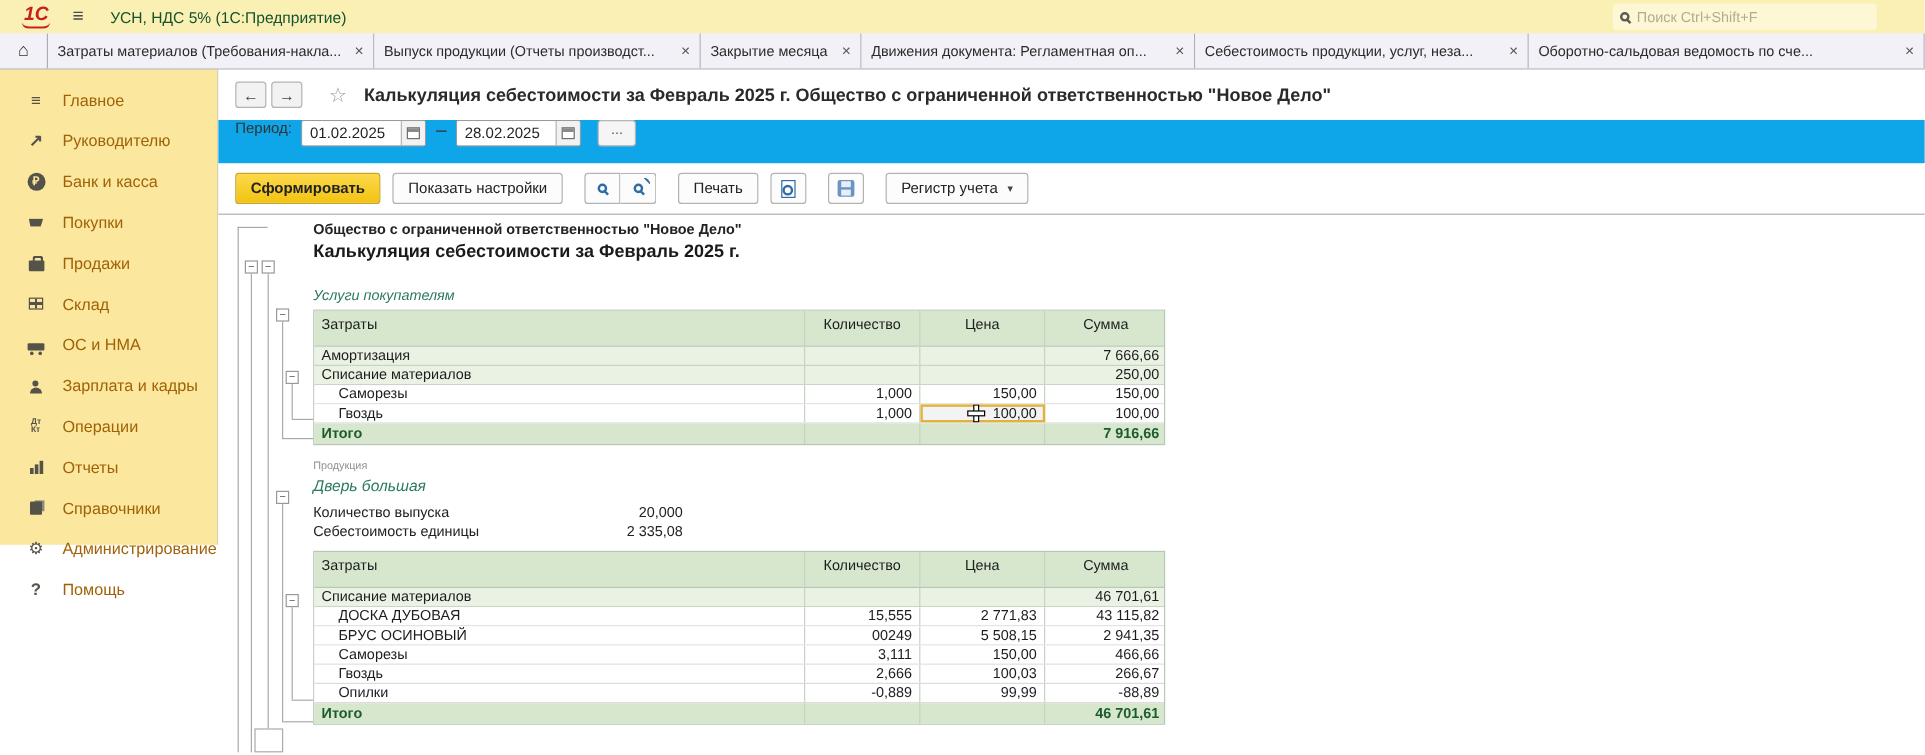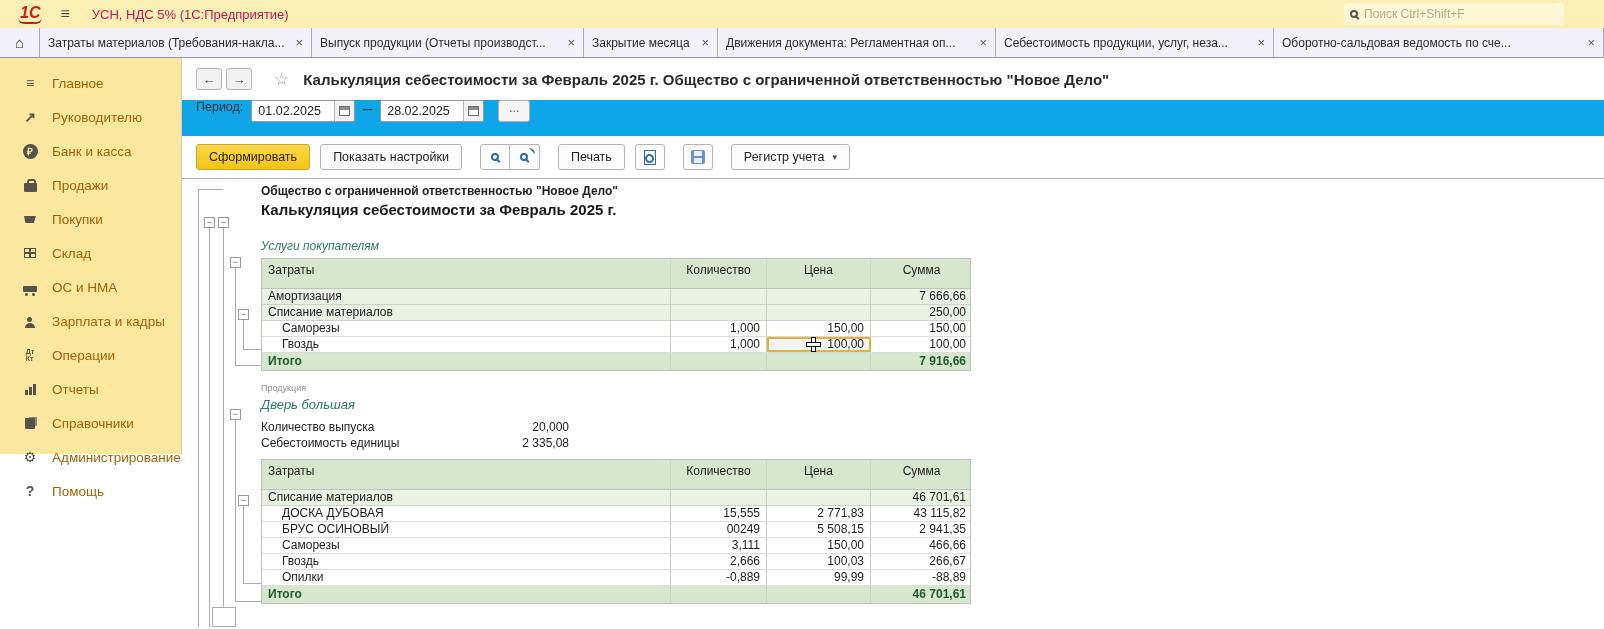--- a/index.html
+++ b/index.html
@@ -6,21 +6,21 @@
   html,body { width:1604px; height:629px; overflow:hidden;
     font-family:"Liberation Sans", sans-serif; background:#fff; }
   #screen { position:relative; width:1604px; height:454px; }
 
   
   .topbar { position:absolute; left:0; top:0; width:100%; height:28px;
     background:#fbf0b4; display:flex; align-items:center; padding:0 10px; }
   .logo1c { font-weight:bold; font-style:italic; color:#c8201f; font-size:16px;
     border-bottom:2px solid #c8201f; border-radius:0 0 6px 6px; padding:0 2px; margin-left:8px; }
   .burger { font-size:16px; color:#4b4b4b; margin-left:18px; }
-  .apptitle { font-size:13px; color:#be185d; margin-left:22px;text-align:right; }
+  .apptitle { font-size:13px; color:#14532d; margin-left:22px;text-align:right; }
   .gsearch { position:absolute; right:40px; top:3px; width:220px; height:22px;
     background:rgba(255,255,255,0.45); border-radius:3px; display:flex; align-items:center; padding:0 6px; }
   .mag { width:8px; height:8px; border:2px solid #5a5a50; border-radius:50%; position:relative; flex:none; }
   .mag::after { content:""; position:absolute; width:2px; height:5px; background:#5a5a50;
     transform:rotate(-45deg); bottom:-4px; right:-2px; }
   .gsearch input { border:none; background:transparent; outline:none; font-size:12px;
     color:#6b6553; margin-left:6px; width:180px; font-family:"Liberation Sans",sans-serif; }
   .gsearch input::placeholder { color:#b3ab8d; }
 
   
@@ -83,21 +83,21 @@
   .calbtn { width:20px; border-left:1px solid #b5b5b5; background:#f2f2f2;
     display:flex; align-items:center; justify-content:center; }
   .ic-cal { width:11px; height:10px; border:1px solid #707070; background:linear-gradient(#8a8a8a 0 3px,#fff 3px); }
   .pdash { margin:0 8px; color:#333; }
   .morebtn { margin-left:14px; width:32px; height:22px; border:1px solid #b5b5b5; border-radius:3px;
     background:#f5f5f5; color:#555; font-size:12px; display:flex; align-items:center; justify-content:center; padding-bottom:6px; }
 
   .toolbar { position:absolute; left:0; top:78px; width:100%; height:42px; display:flex; align-items:center; padding-left:14px; }
   .btn { height:26px; border:1px solid #b3b3b3; border-radius:3px; background:#fcfcfc;
     font-size:12.5px; color:#222; display:flex; align-items:center; justify-content:center; padding:0 12px; }
-  .btn-primary { background:linear-gradient(#fcd94a,#f3c312); border-color:#c9a62a; font-weight:normal; }
+  .btn-primary { background:linear-gradient(#fcd94a,#f3c312); border-color:#c9a62a; font-weight:bold; }
   .iconbtn { width:30px; padding:0; }
   .bluemag { border-color:#2d6da3; }
   .bluemag::after { background:#2d6da3; }
   .mag-arrow { position:absolute; top:3px; right:4px; width:6px; height:6px;
     border:2px solid #2d6da3; border-color:#2d6da3 #2d6da3 transparent transparent; border-radius:0 6px 0 0; }
   .ic-preview { width:12px; height:15px; border:1px solid #2d6da3; background:#fff; position:relative; }
   .ic-preview::after { content:""; width:5px; height:5px; border:2px solid #2d6da3; border-radius:50%;
     position:absolute; bottom:1px; right:1px; background:rgba(255,255,255,.8); }
   .ic-save { width:14px; height:14px; background:#6b93c4; border-radius:2px; position:relative; }
   .ic-save::before { content:""; position:absolute; top:1px; left:3px; width:8px; height:5px; background:#e8eef7; }
@@ -193,29 +193,29 @@
       <span class="txt">Руководителю</span>
       </div>
     <div class="sideitem">
       <span class="ico">
           <span class="ic-rub">₽</span>
         </span>
       <span class="txt">Банк и касса</span>
       </div>
     <div class="sideitem">
       <span class="ico">
+          <span class="ic-cart"></span>
+        </span>
+      <span class="txt">Покупки</span>
+      </div>
+    <div class="sideitem">
+      <span class="ico">
           <span class="ic-bag"></span>
         </span>
       <span class="txt">Продажи</span>
-      </div>
-    <div class="sideitem">
-      <span class="ico">
-          <span class="ic-cart"></span>
-        </span>
-      <span class="txt">Покупки</span>
       </div>
     <div class="sideitem">
       <span class="ico">
           <span class="ic-grid"></span>
         </span>
       <span class="txt">Склад</span>
       </div>
     <div class="sideitem">
       <span class="ico">
           <span class="ic-truck"></span>

